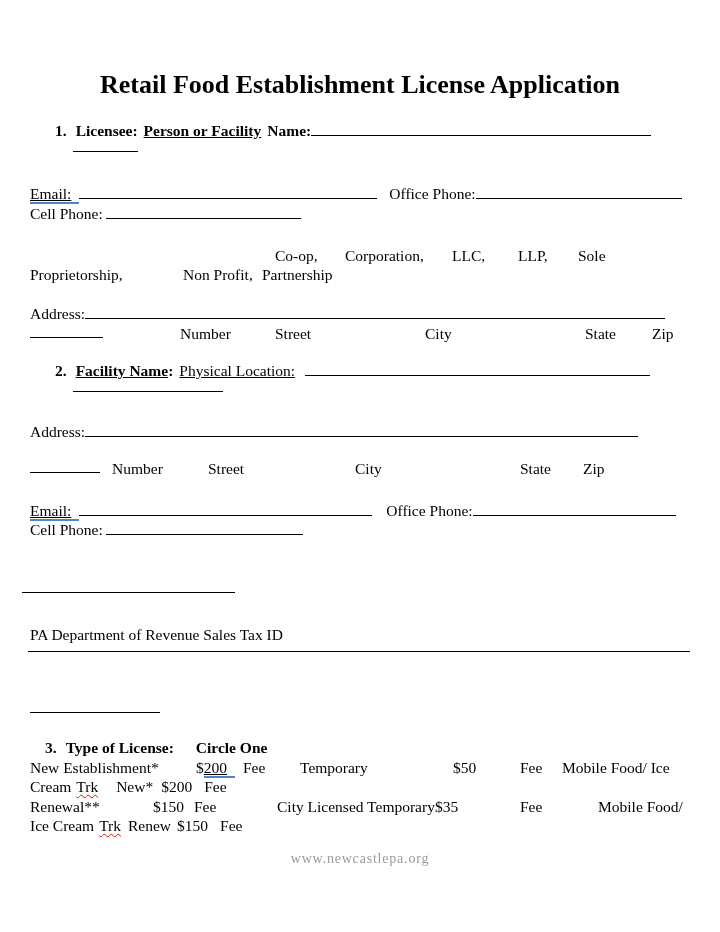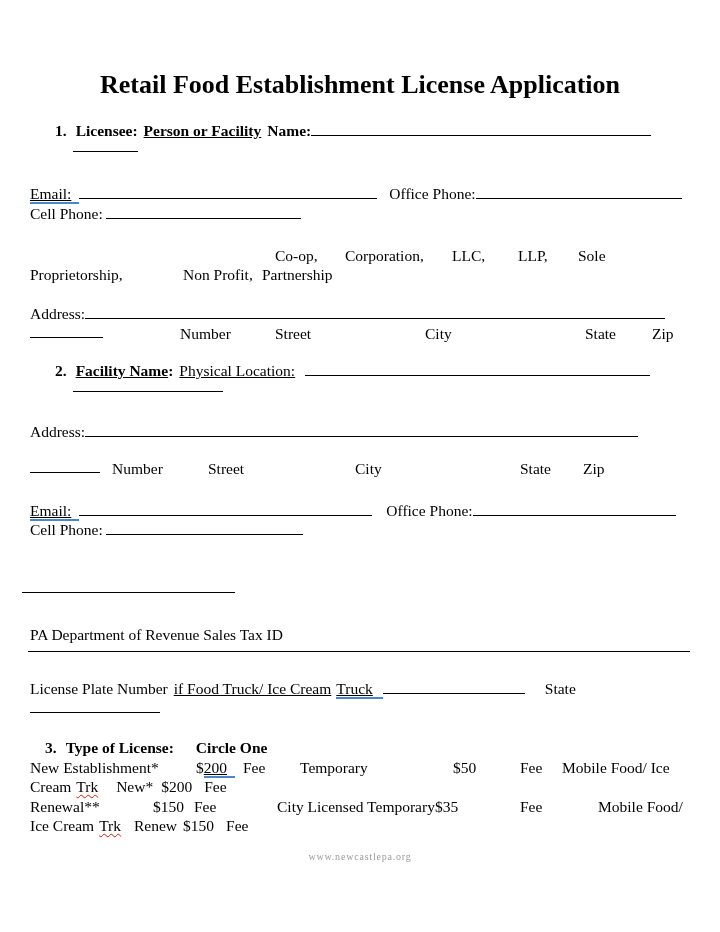--- a/index.html
+++ b/index.html
@@ -21,21 +21,21 @@
     text-decoration-line:underline; text-decoration-style:wavy;
     text-decoration-color:var(--red); text-decoration-thickness:1px;
     text-underline-offset:2px;
   }
   .title {
     position:absolute; top:70px; left:0; width:720px; margin:0;
     text-align:center; font-size:26px; font-weight:bold;
   }
   .footer {
     position:absolute; top:851px; left:0; width:720px; text-align:center;
-    font-size:10px; color:var(--gray); letter-spacing:0.8px;
+    font-size:14px; color:var(--gray); letter-spacing:0.8px;
   }
   .abs { position:absolute; white-space:nowrap; line-height:19px; }
 </style>
 </head>
 <body>
 
 <div class="page">
 
   <h1 class="title">Retail Food Establishment License Application</h1>
 
@@ -92,23 +92,20 @@
     <span>Cell Phone:</span><span class="blank" style="width:197px; margin-left:3px;"></span>
   </div>
 
   <div class="hline" style="top:592px; left:22px; width:213px;"></div>
 
   <div class="row" style="top:618px; left:30px;margin-top:7px;">
     <span>PA Department of Revenue Sales Tax ID</span>
   </div>
   <div class="hline" style="top:651px; left:28px; width:662px;"></div>
 
-  <div class="row" style="top:679px; left:30px;">
-    <span>License Plate Number</span><span class="u" style="margin-left:6px;">if Food Truck/ Ice Cream</span><span class="u blue-b" style="margin-left:5px; padding-right:10px;">Truck</span><span class="blank" style="width:142px;"></span><span style="margin-left:20px;">State</span>
-  </div>
   <div class="hline" style="top:712px; left:30px; width:130px;"></div>
 
   <div class="row" style="top:738px; left:45px;">
     <span class="b">3.</span><span class="b" style="margin-left:9px;">Type of License:</span><span class="b" style="margin-left:22px;margin-top:28px;">Circle One</span>
   </div>
 
   <span class="abs" style="top:758px; left:30px;">New Establishment*</span>
   <span class="abs" style="top:758px; left:196px;"><span>$</span><span class="u blue-b" style="padding-right:8px;">200</span><span style="margin-left:8px;">Fee</span></span>
   <span class="abs" style="top:758px; left:300px;">Temporary</span>
   <span class="abs" style="top:758px; left:453px;">$50</span>
@@ -119,18 +116,18 @@
     <span>Cream</span><span class="wavy" style="margin-left:5px;">Trk</span><span style="margin-left:18px;">New*</span><span style="margin-left:8px;">$200</span><span style="margin-left:12px;">Fee</span>
   </div>
 
   <span class="abs" style="top:797px; left:30px;">Renewal**</span>
   <span class="abs" style="top:797px; left:153px;"><span>$150</span><span style="margin-left:10px;">Fee</span></span>
   <span class="abs" style="top:797px; left:277px;"><span>City Licensed Temporary</span><span style="text-align:center;">$35</span></span>
   <span class="abs" style="top:797px; left:520px;">Fee</span>
   <span class="abs" style="top:797px; left:598px;">Mobile Food/</span>
 
   <div class="row" style="top:816px; left:30px;">
-    <span>Ice Cream</span><span class="wavy" style="margin-left:5px;">Trk</span><span style="margin-left:13px;font-family:Liberation Serif, serif;">Renew</span><span style="margin-left:6px;">$150</span><span style="margin-left:12px;">Fee</span>
+    <span>Ice Cream</span><span class="wavy" style="margin-left:5px;">Trk</span><span style="margin-left:7px;font-family:Liberation Serif, serif;">Renew</span><span style="margin-left:6px;">$150</span><span style="margin-left:12px;">Fee</span>
   </div>
 
   <div class="footer">www.newcastlepa.org</div>
 
 </div>
 
 </body></html>

